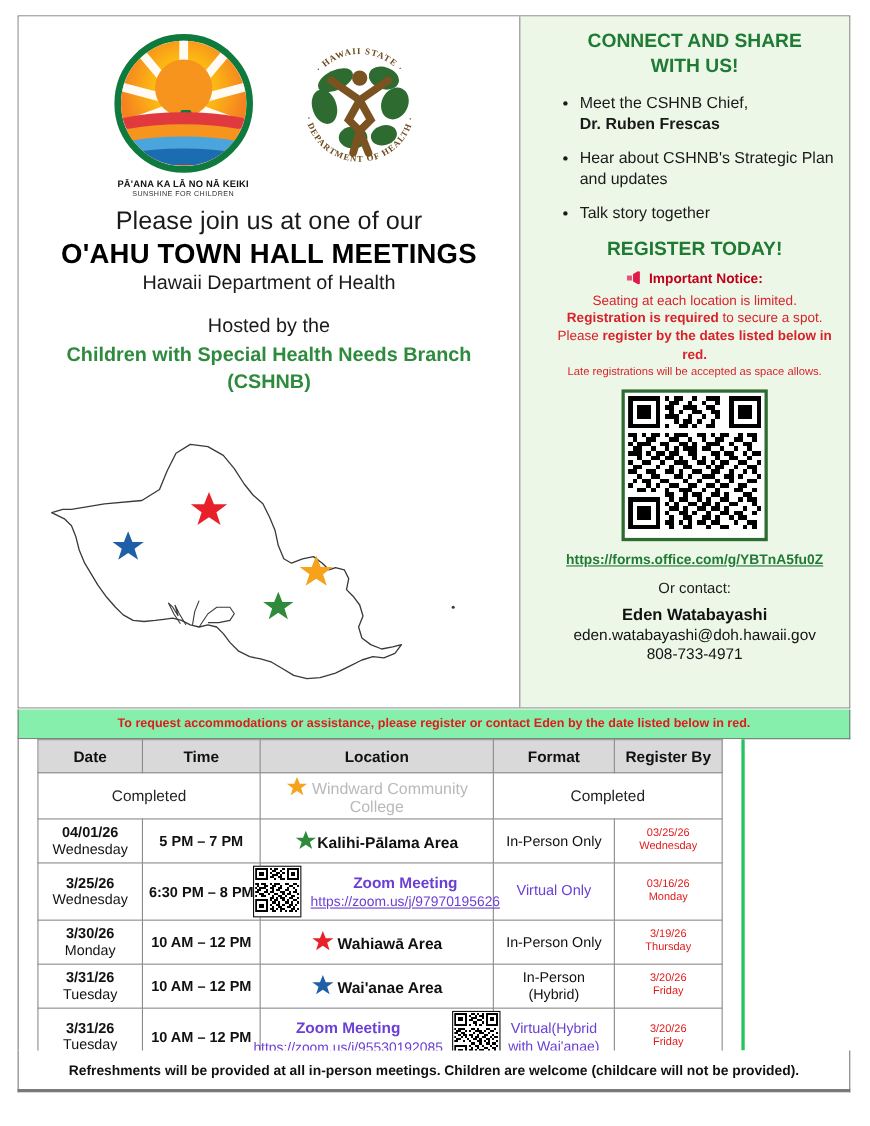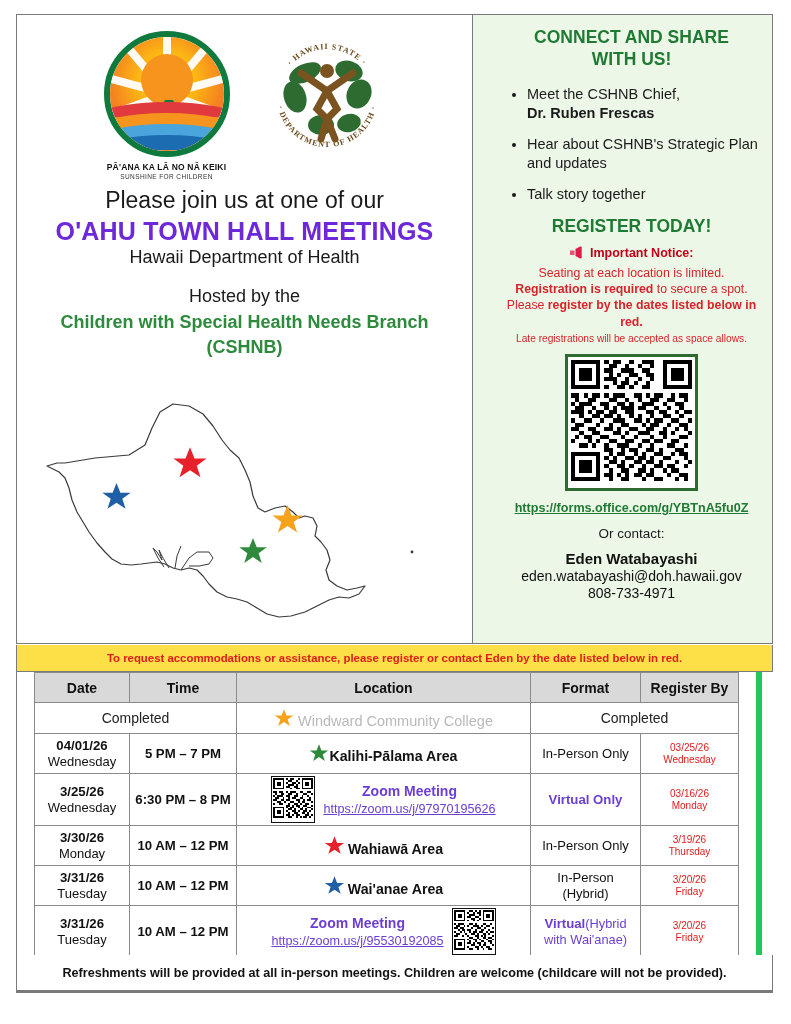--- a/index.html
+++ b/index.html
@@ -37,21 +37,21 @@
   .band-db{background:#1b6cb0;bottom:1px;}
   .logo-cap{font-size:8.5px;font-weight:bold;color:#111;letter-spacing:.2px;margin-top:5px;}
   .logo-sub{font-size:6.5px;color:#333;letter-spacing:.4px;margin-top:1px;}
 
   .logo-doh{width:132px;height:132px;position:relative;}
   .seal-txt{font-size:8px;font-weight:bold;fill:#6b4a1b;letter-spacing:1px;}
 
   
   .headline{text-align:center;margin-top:6px;padding:0 14px;}
   .h-join{font-size:23px;color:#1a1a1a;line-height:1.25;}
-  .h-oahu{font-size:25px;font-weight:bold;color:#6d28d9;letter-spacing:.2px;margin-top:2px;}
+  .h-oahu{font-size:25px;font-weight:bold;color:#000000;letter-spacing:.2px;margin-top:2px;}
   .h-host{font-size:18px;color:#1a1a1a;margin-top:16px;line-height:1.3;}
   .h-branch{font-size:18px;font-weight:bold;color:#2e8b3d;line-height:1.3;margin-top:2px;}
 
   
   .mapwrap{position:absolute;left:0;top:385px;width:455px;height:245px;}
   .star{position:absolute;}
 
   
   .r-title{text-align:center;font-size:17.5px;font-weight:bold;color:#1f7a33;line-height:1.25;}
   .bullets{margin:14px 0 0 0;padding:0 4px 0 26px;list-style:disc;}
@@ -67,47 +67,47 @@
   .qrbox{border:3px solid #2e6b31;background:#fff;padding:3px;}
   .formlink{text-align:center;font-size:12.6px;font-weight:bold;color:#1f7a33;
             text-decoration:underline;margin-top:10px;}
   .orcontact{text-align:center;font-size:13.5px;color:#1a1a1a;margin-top:11px;}
   .eden{text-align:center;font-size:15px;font-weight:bold;color:#111;margin-top:9px;}
   .email{text-align:center;font-size:14px;color:#111;margin-top:1px;}
   .phone{text-align:center;font-size:14px;color:#111;margin-top:1px;}
 
   
   .accbar{position:absolute;left:16px;top:645px;width:757px;height:27px;
-          border:1px solid #7a7a7a;border-top:none;box-sizing:border-box;background:#fde047;
+          border:1px solid #7a7a7a;border-top:none;box-sizing:border-box;background:#86efac;
           display:flex;align-items:center;justify-content:center;}
   .accbar span{font-size:11.4px;font-weight:bold;color:#e01b1b;}
 
   
-  .tblbox{position:absolute;left:16px;top:672px;width:746px;height:283px;
-          border-left:1px solid #7a7a7a;border-right:6px solid #22c55e;box-sizing:border-box;
+  .tblbox{position:absolute;left:16px;top:672px;width:661px;height:283px;
+          border-left:1px solid #7a7a7a;border-right:3px solid #22c55e;box-sizing:border-box;
           background:#fff;padding:0 17px;}
   table.sched{width:100%;border-collapse:collapse;table-layout:fixed;}
   table.sched th,table.sched td{border:1px solid #8a8a8a;padding:2px 3px;text-align:center;
                                 vertical-align:middle;font-size:12.6px;}
   table.sched th{background:#d9d9d9;font-weight:bold;font-size:14px;height:25px;color:#111;}
   th.regby{color:#e01b1b;}
   .c-date{width:88px;} .c-time{width:100px;} .c-fmt{width:103px;} .c-reg{width:91px;}
   .d1{font-weight:bold;font-size:13.2px;display:block;line-height:1.18;}
   .d2{font-size:13px;display:block;line-height:1.18;}
   .r1{color:#e01b1b;font-size:10px;display:block;line-height:1.2;}
   .timec{font-weight:bold;font-size:13.2px;}
   .done{font-size:14px;color:#222;}
   .loc-grey{color:#b9b9b9;font-size:14.5px;vertical-align:middle;}
   .loc-name{font-weight:bold;font-size:14.2px;color:#111;vertical-align:middle;}
   .zoomcell{display:flex;align-items:center;justify-content:center;gap:8px;}
   .zoomtxtwrap{display:flex;flex-direction:column;gap:3px;}
   .zoom-t{color:#6b3fd4;font-weight:bold;font-size:14px;}
   .zoom-l{color:#6b3fd4;font-size:12.6px;text-decoration:underline;}
   .fmt{font-size:13px;color:#111;line-height:1.18;}
-  .fmt-v{font-size:13.2px;color:#6b3fd4;font-weight:bold;line-height:1.2;}
+  .fmt-v{font-size:13.2px;color:#6b3fd4;font-weight:normal;line-height:1.2;}
   .fmt-v2{font-size:12.8px;color:#6b3fd4;font-weight:normal;}
   .miniqr{border:1.5px solid #111;background:#fff;padding:1px;flex:0 0 auto;}
 
   
   .footbar{position:absolute;left:16px;top:955px;width:757px;height:38px;
            border:1px solid #7a7a7a;border-top:none;box-sizing:border-box;background:#fff;
            display:flex;align-items:center;justify-content:center;border-bottom:3px solid #7a7a7a;}
   .footbar span{font-size:12.6px;font-weight:bold;color:#111;}
 </style>
 </head>

